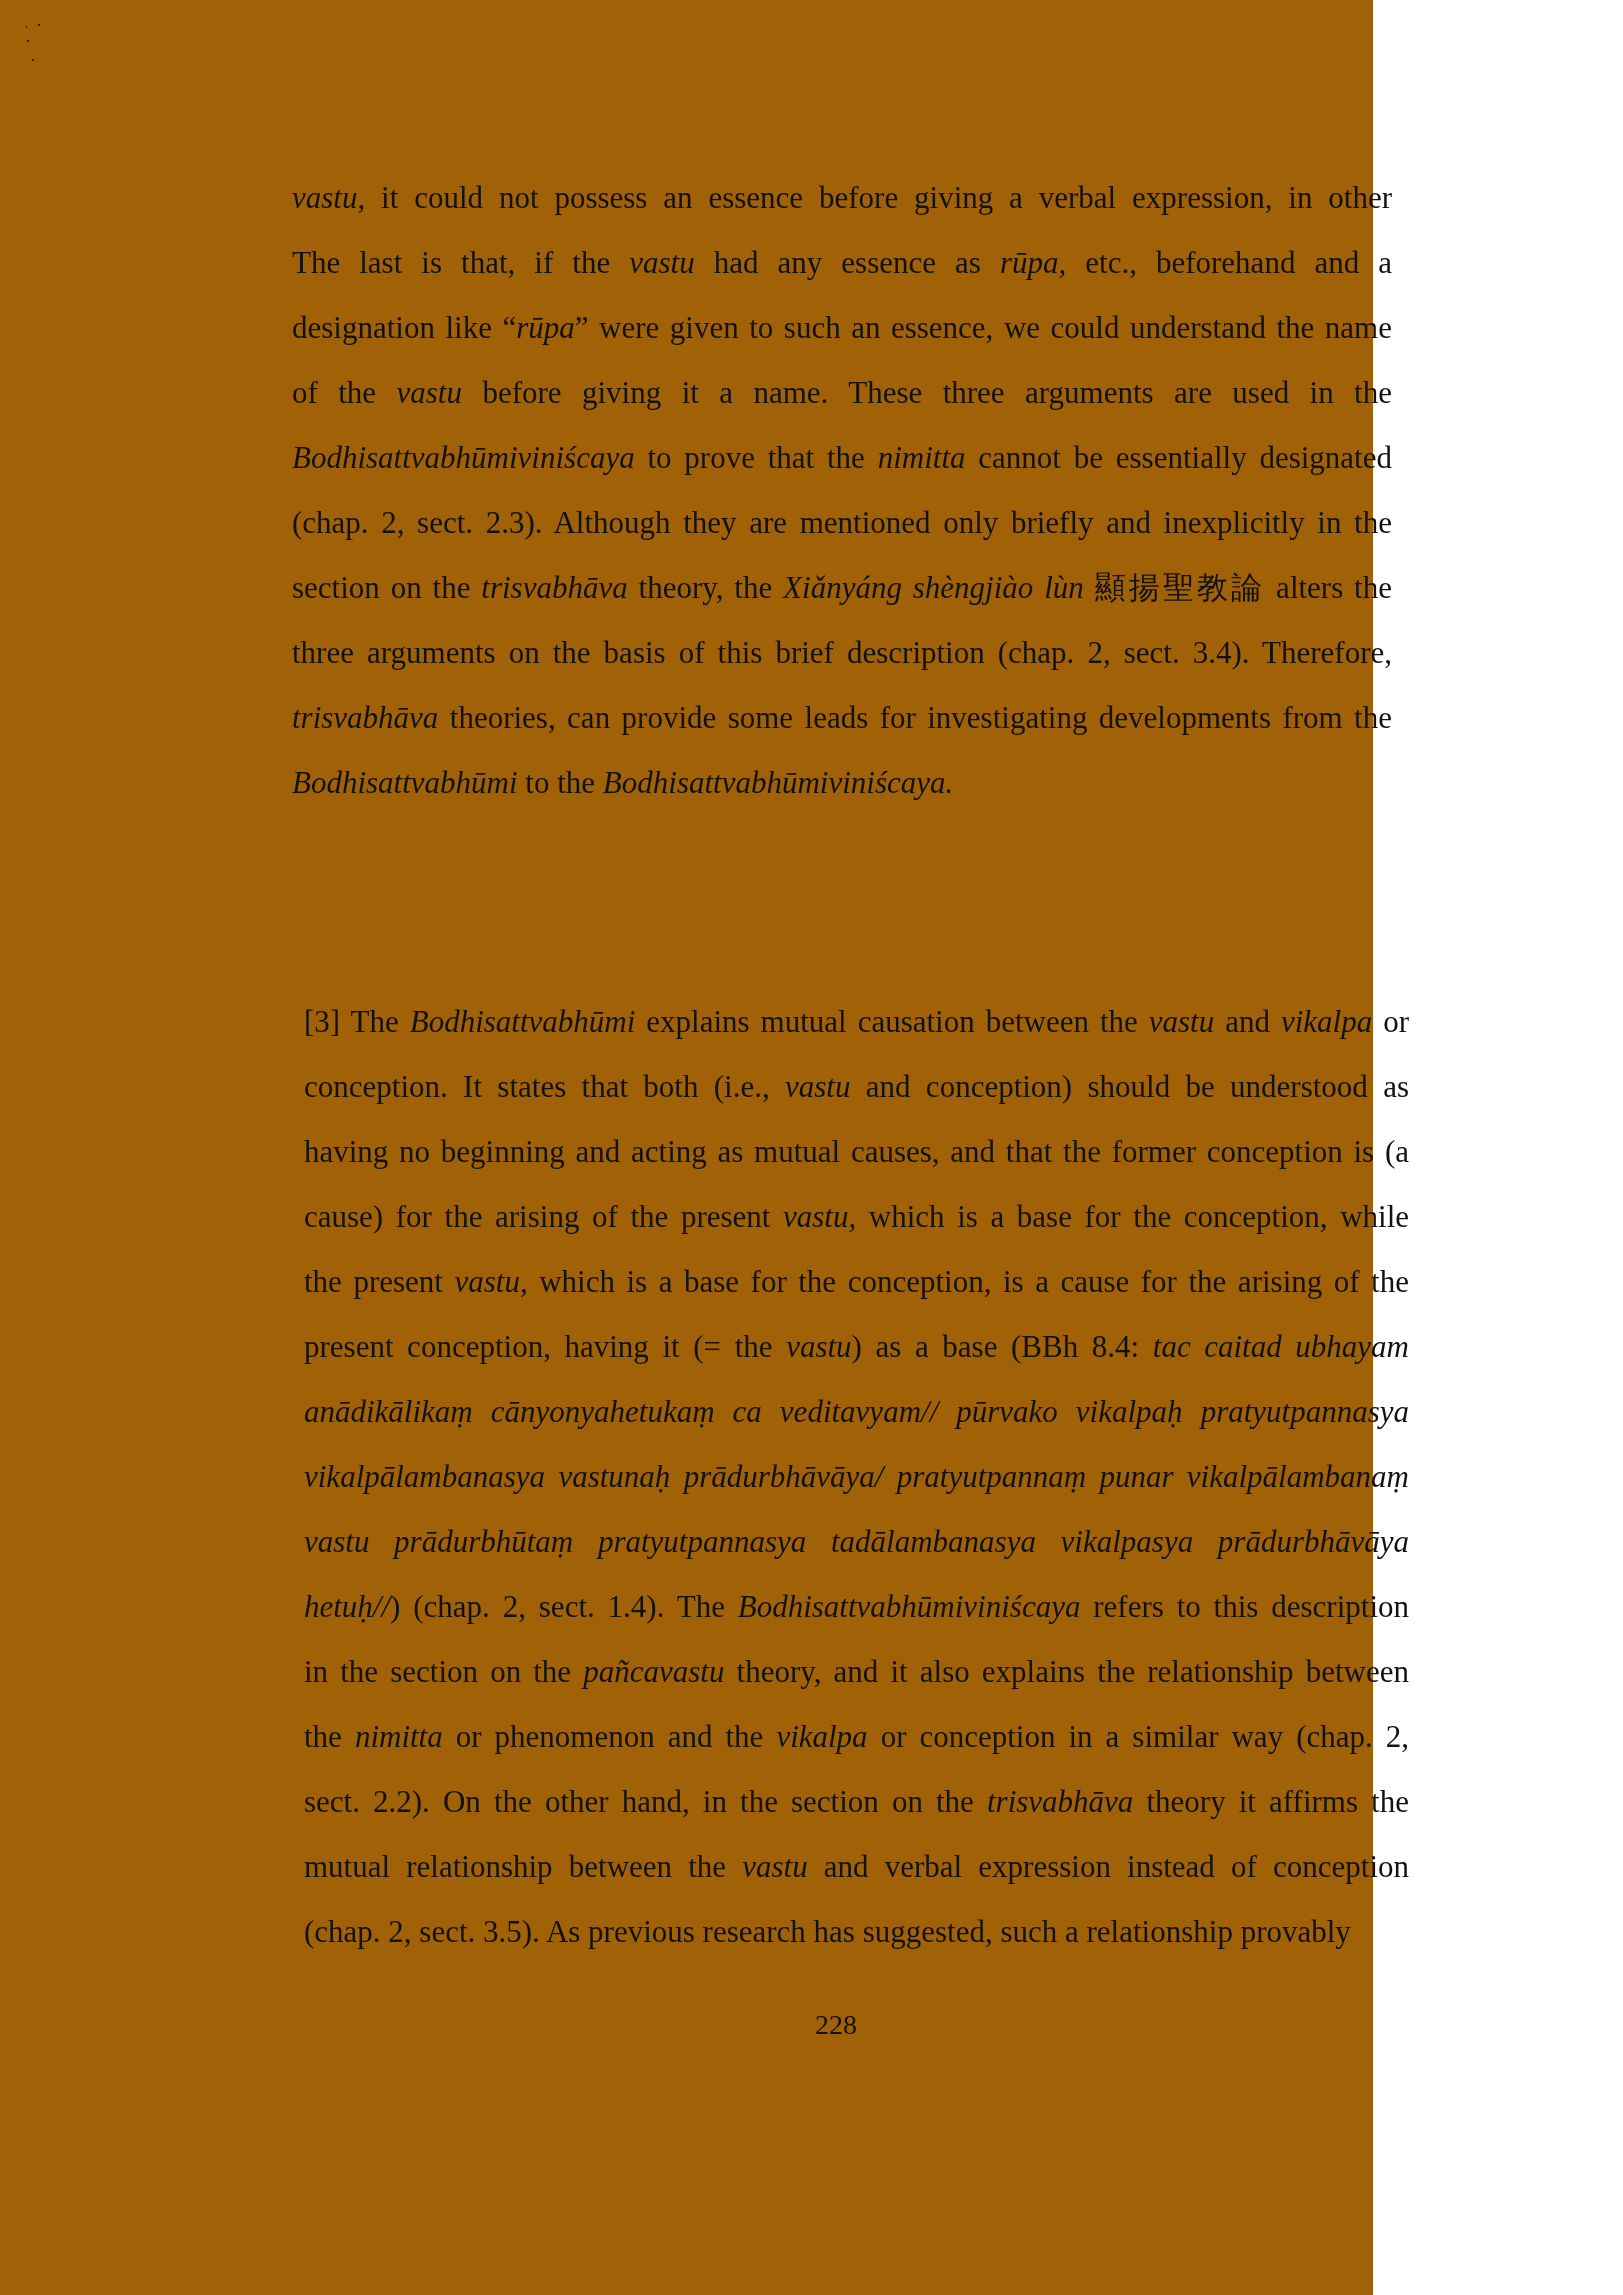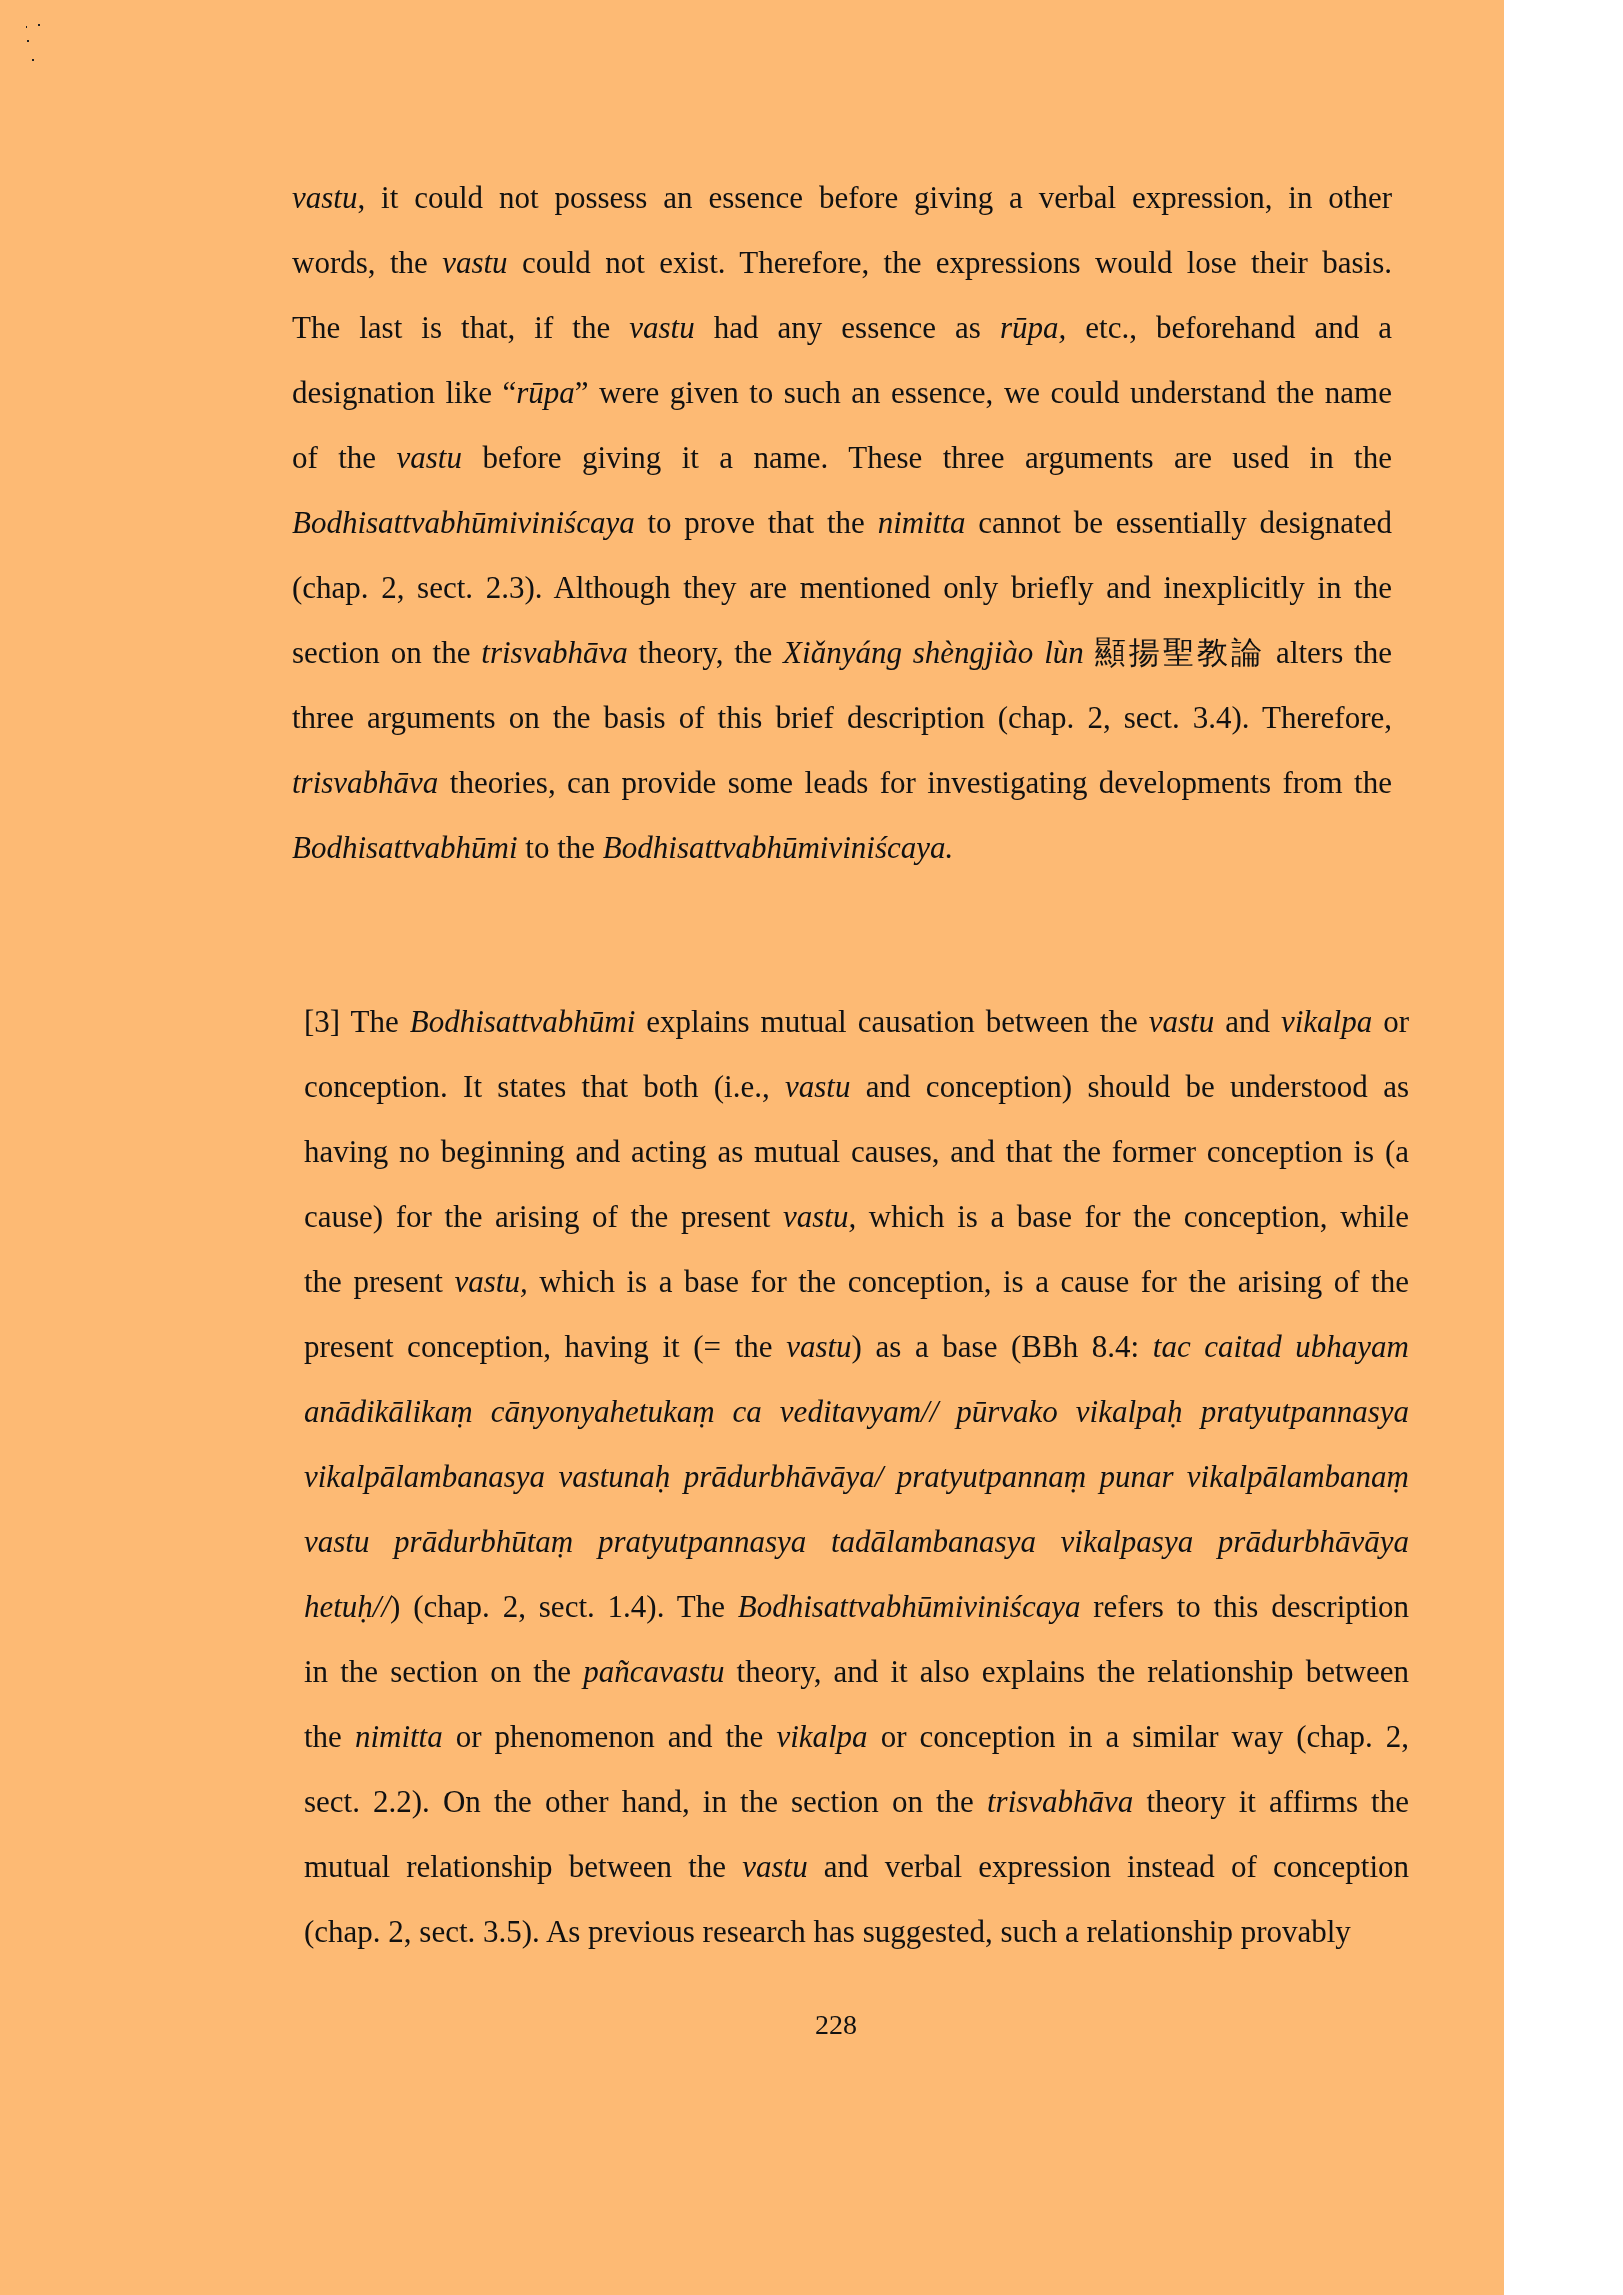--- a/index.html
+++ b/index.html
@@ -11,22 +11,22 @@
     width: 1624px;
     height: 2295px;
     position: relative;
     overflow: hidden;
     font-family: "Liberation Serif", "DejaVu Serif", serif;
     color: #111111;
   }
   .page {
     position: absolute;
     left: 0; top: 0;
-    width: 1504px; height: 2295px;
-    background: #fdba74;
+    width: 1373px; height: 2295px;
+    background: #a16207;
   }
   .text-block {
     position: absolute;
     left: 292px;
     width: 1100px;
   }
   #para-1 { top: 165px; }
   #para-2 { top: 989px; left: 304px; width: 1105px; }
   .line {
     display: block;
@@ -64,21 +64,20 @@
 
 <div class="page">
 
   <div class="speck" style="left:25.5px;top:25.5px;"></div>
   <div class="speck" style="left:38px;top:24px;"></div>
   <div class="speck" style="left:27px;top:40px;"></div>
   <div class="speck" style="left:32px;top:59px;"></div>
 
   <div class="text-block" id="para-1">
       <div class="line"><span class="i">vastu</span><span>, it could not possess an essence before giving a verbal expression, in other</span></div>
-      <div class="line"><span>words, the </span><span class="i">vastu</span><span> could not exist. Therefore, the expressions would lose their basis.</span></div>
       <div class="line"><span>The last is that, if the </span><span class="i">vastu</span><span> had any essence as </span><span class="i">rūpa,</span><span> etc., beforehand and a</span></div>
       <div class="line"><span>designation like “</span><span class="i">rūpa</span><span>” were given to such an essence, we could understand the name</span></div>
       <div class="line"><span>of the </span><span class="i">vastu</span><span> before giving it a name. These three arguments are used in the</span></div>
       <div class="line"><span class="i">Bodhisattvabhūmiviniścaya</span><span> to prove that the </span><span class="i">nimitta</span><span> cannot be essentially designated</span></div>
       <div class="line"><span>(chap. 2, sect. 2.3). Although they are mentioned only briefly and inexplicitly in the</span></div>
       <div class="line"><span>section on the </span><span class="i">trisvabhāva</span><span> theory, the </span><span class="i">Xiǎnyáng shèngjiào lùn</span><span> 顯揚聖教論 alters the</span></div>
       <div class="line"><span>three arguments on the basis of this brief description (chap. 2, sect. 3.4). Therefore,</span></div>
       <div class="line"><span class="i">trisvabhāva</span><span> theories, can provide some leads for investigating developments from the</span></div>
       <div class="line last"><span class="i">Bodhisattvabhūmi</span><span> to the </span><span class="i">Bodhisattvabhūmiviniścaya.</span></div>
     </div>

